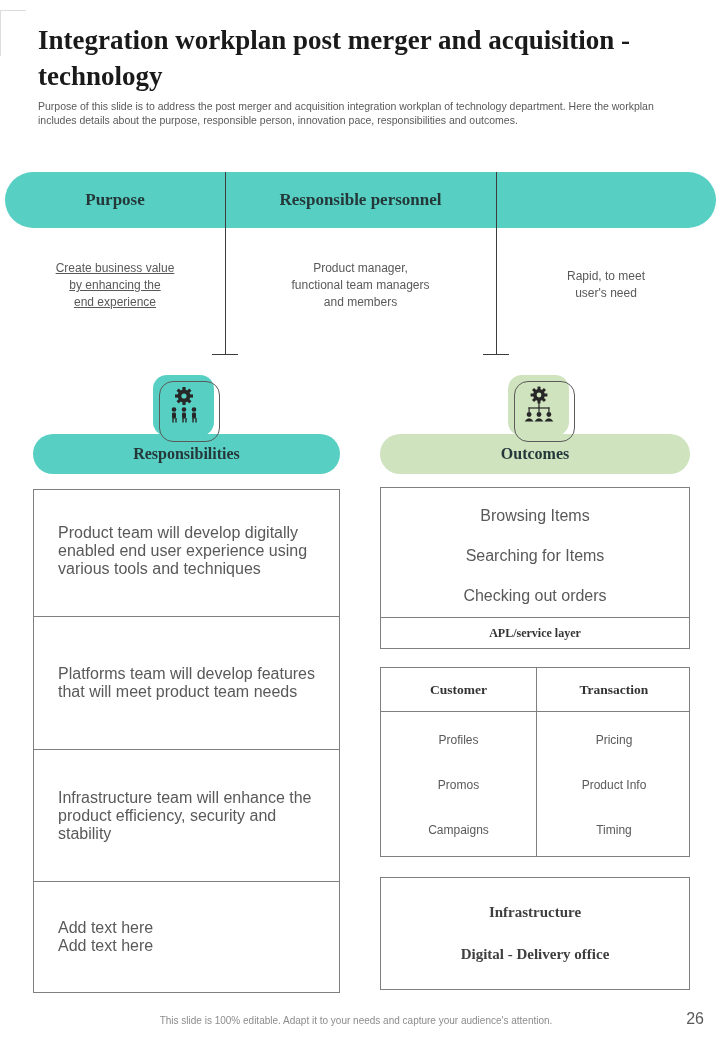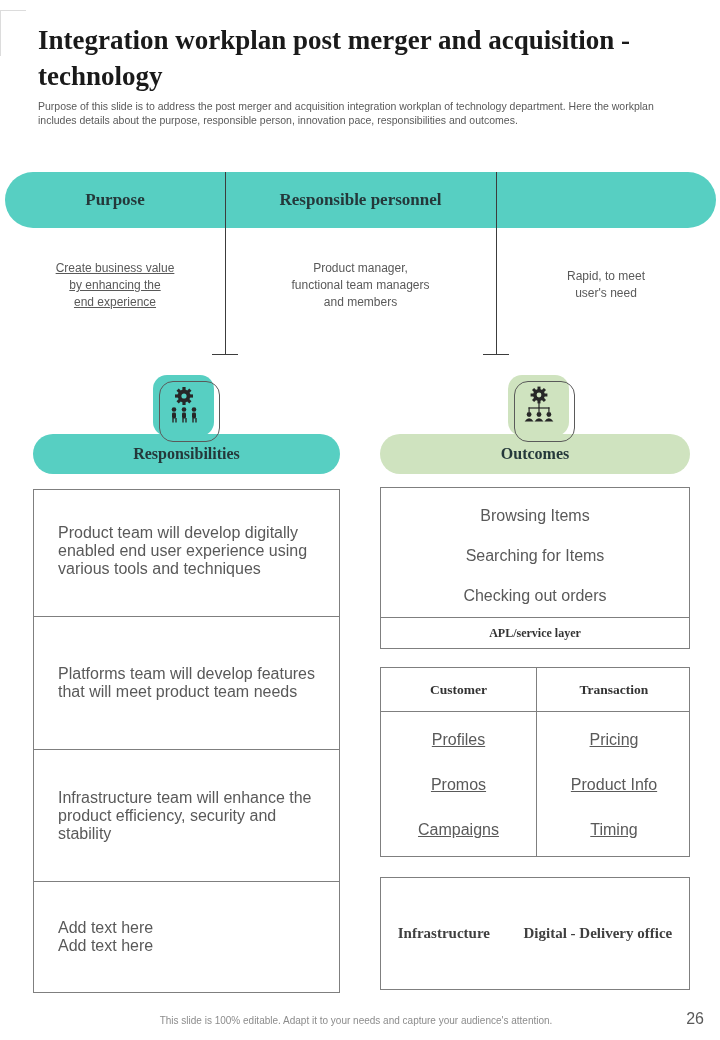--- a/index.html
+++ b/index.html
@@ -74,23 +74,23 @@
   .service-layer{top:617px;height:32px;display:flex;align-items:center;justify-content:center;
     font-family:"Liberation Serif",serif;font-weight:bold;font-size:12px;color:#333;}
   .out-table{top:667px;height:190px;}
   .tbl-grid{position:relative;width:100%;height:100%;}
   .tbl-vline{position:absolute;left:155px;top:0;width:1px;height:100%;background:var(--border-gray);}
   .tbl-hline{position:absolute;left:0;top:43px;width:100%;height:1px;background:var(--border-gray);}
   .tbl-header{position:absolute;top:0;height:43px;width:155px;display:flex;align-items:center;justify-content:center;
     font-family:"Liberation Serif",serif;font-weight:bold;font-size:13.5px;color:#333;}
   .th-left{left:0;} .th-right{left:156px;width:154px;}
   .tbl-body-col{position:absolute;top:44px;height:146px;width:155px;display:flex;flex-direction:column;
-    justify-content:space-around;align-items:center;font-size:16px;color:var(--body-gray);padding:6px 0;text-decoration:underline;}
+    justify-content:space-around;align-items:center;font-size:12px;color:var(--body-gray);padding:6px 0;}
   .tb-left{left:0;} .tb-right{left:156px;width:154px;}
-  .infra{top:877px;height:113px;display:flex;flex-direction:row;justify-content:space-around;
+  .infra{top:877px;height:113px;display:flex;flex-direction:column;justify-content:space-around;
     align-items:center;font-family:"Liberation Serif",serif;font-weight:bold;color:#3f3f3f;padding:14px 0;}
   .infra .l1{font-size:15px;} .infra .l2{font-size:15px;}
 
   
   .footer-note{position:absolute;left:0;top:1015px;width:712px;text-align:center;
     font-size:10px;color:#8c8c8c;}
   .page-num{position:absolute;right:16px;top:1010px;font-size:16px;color:var(--body-gray);}
 </style>
 </head>
 <body>

